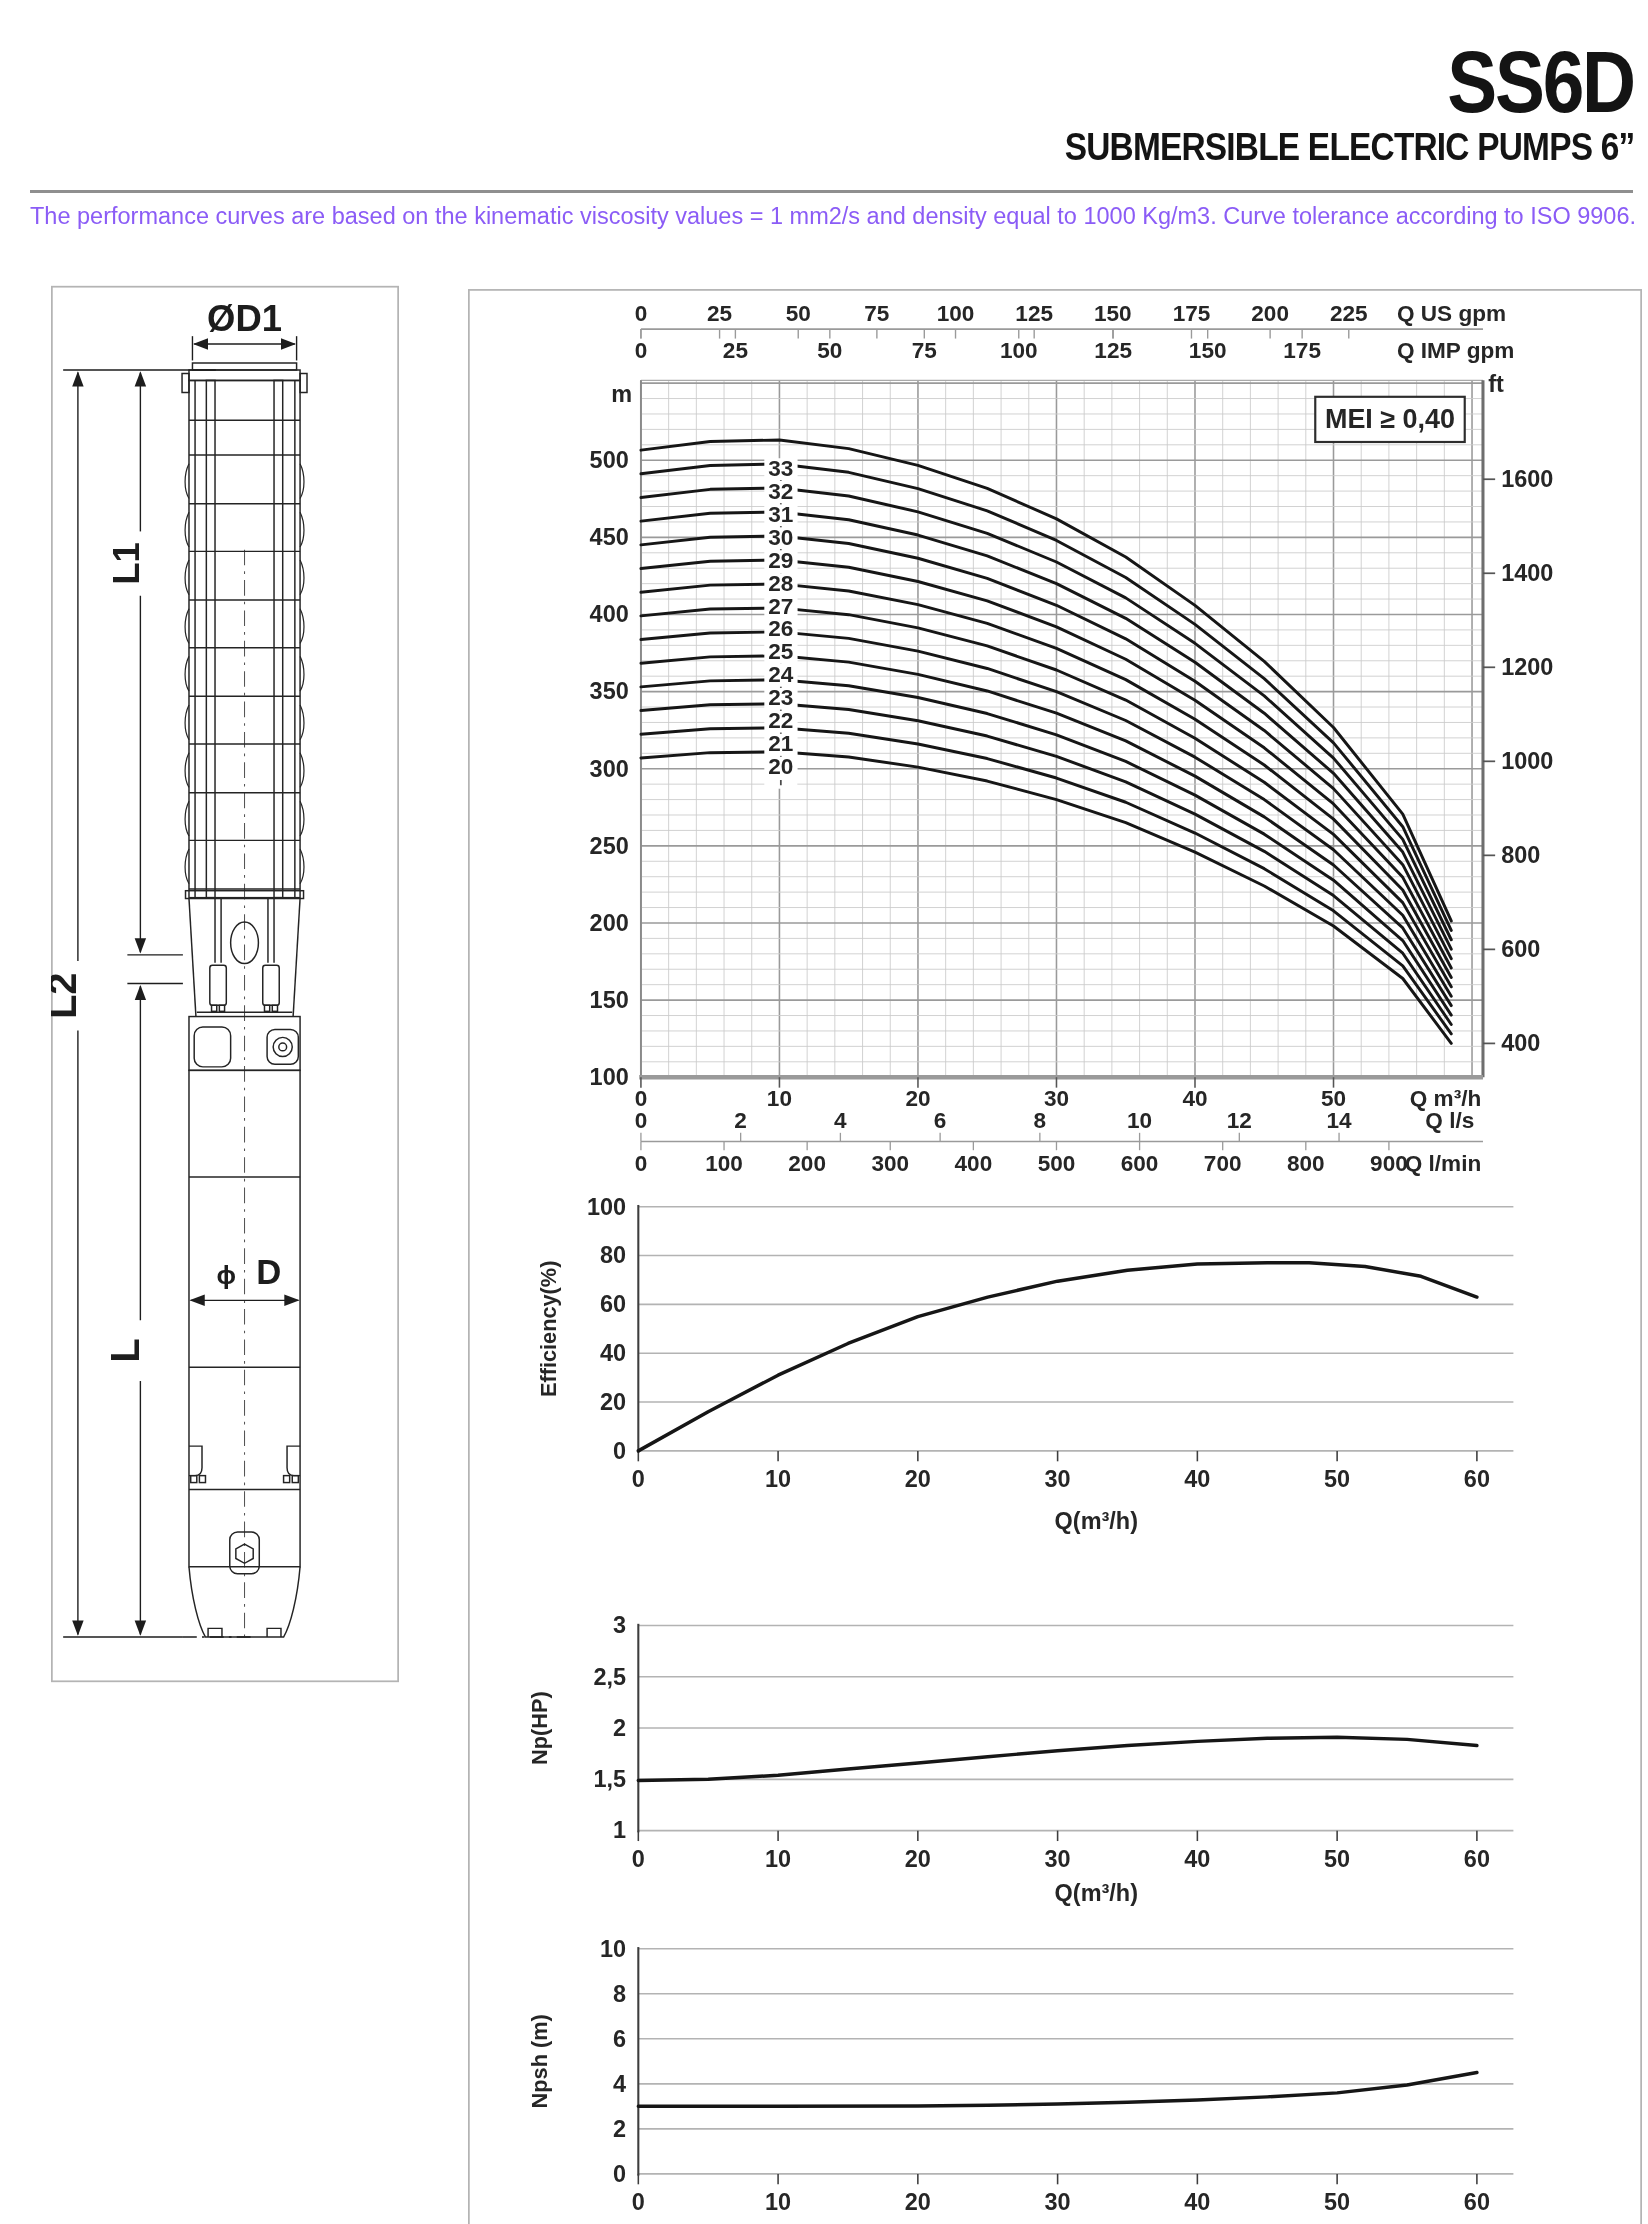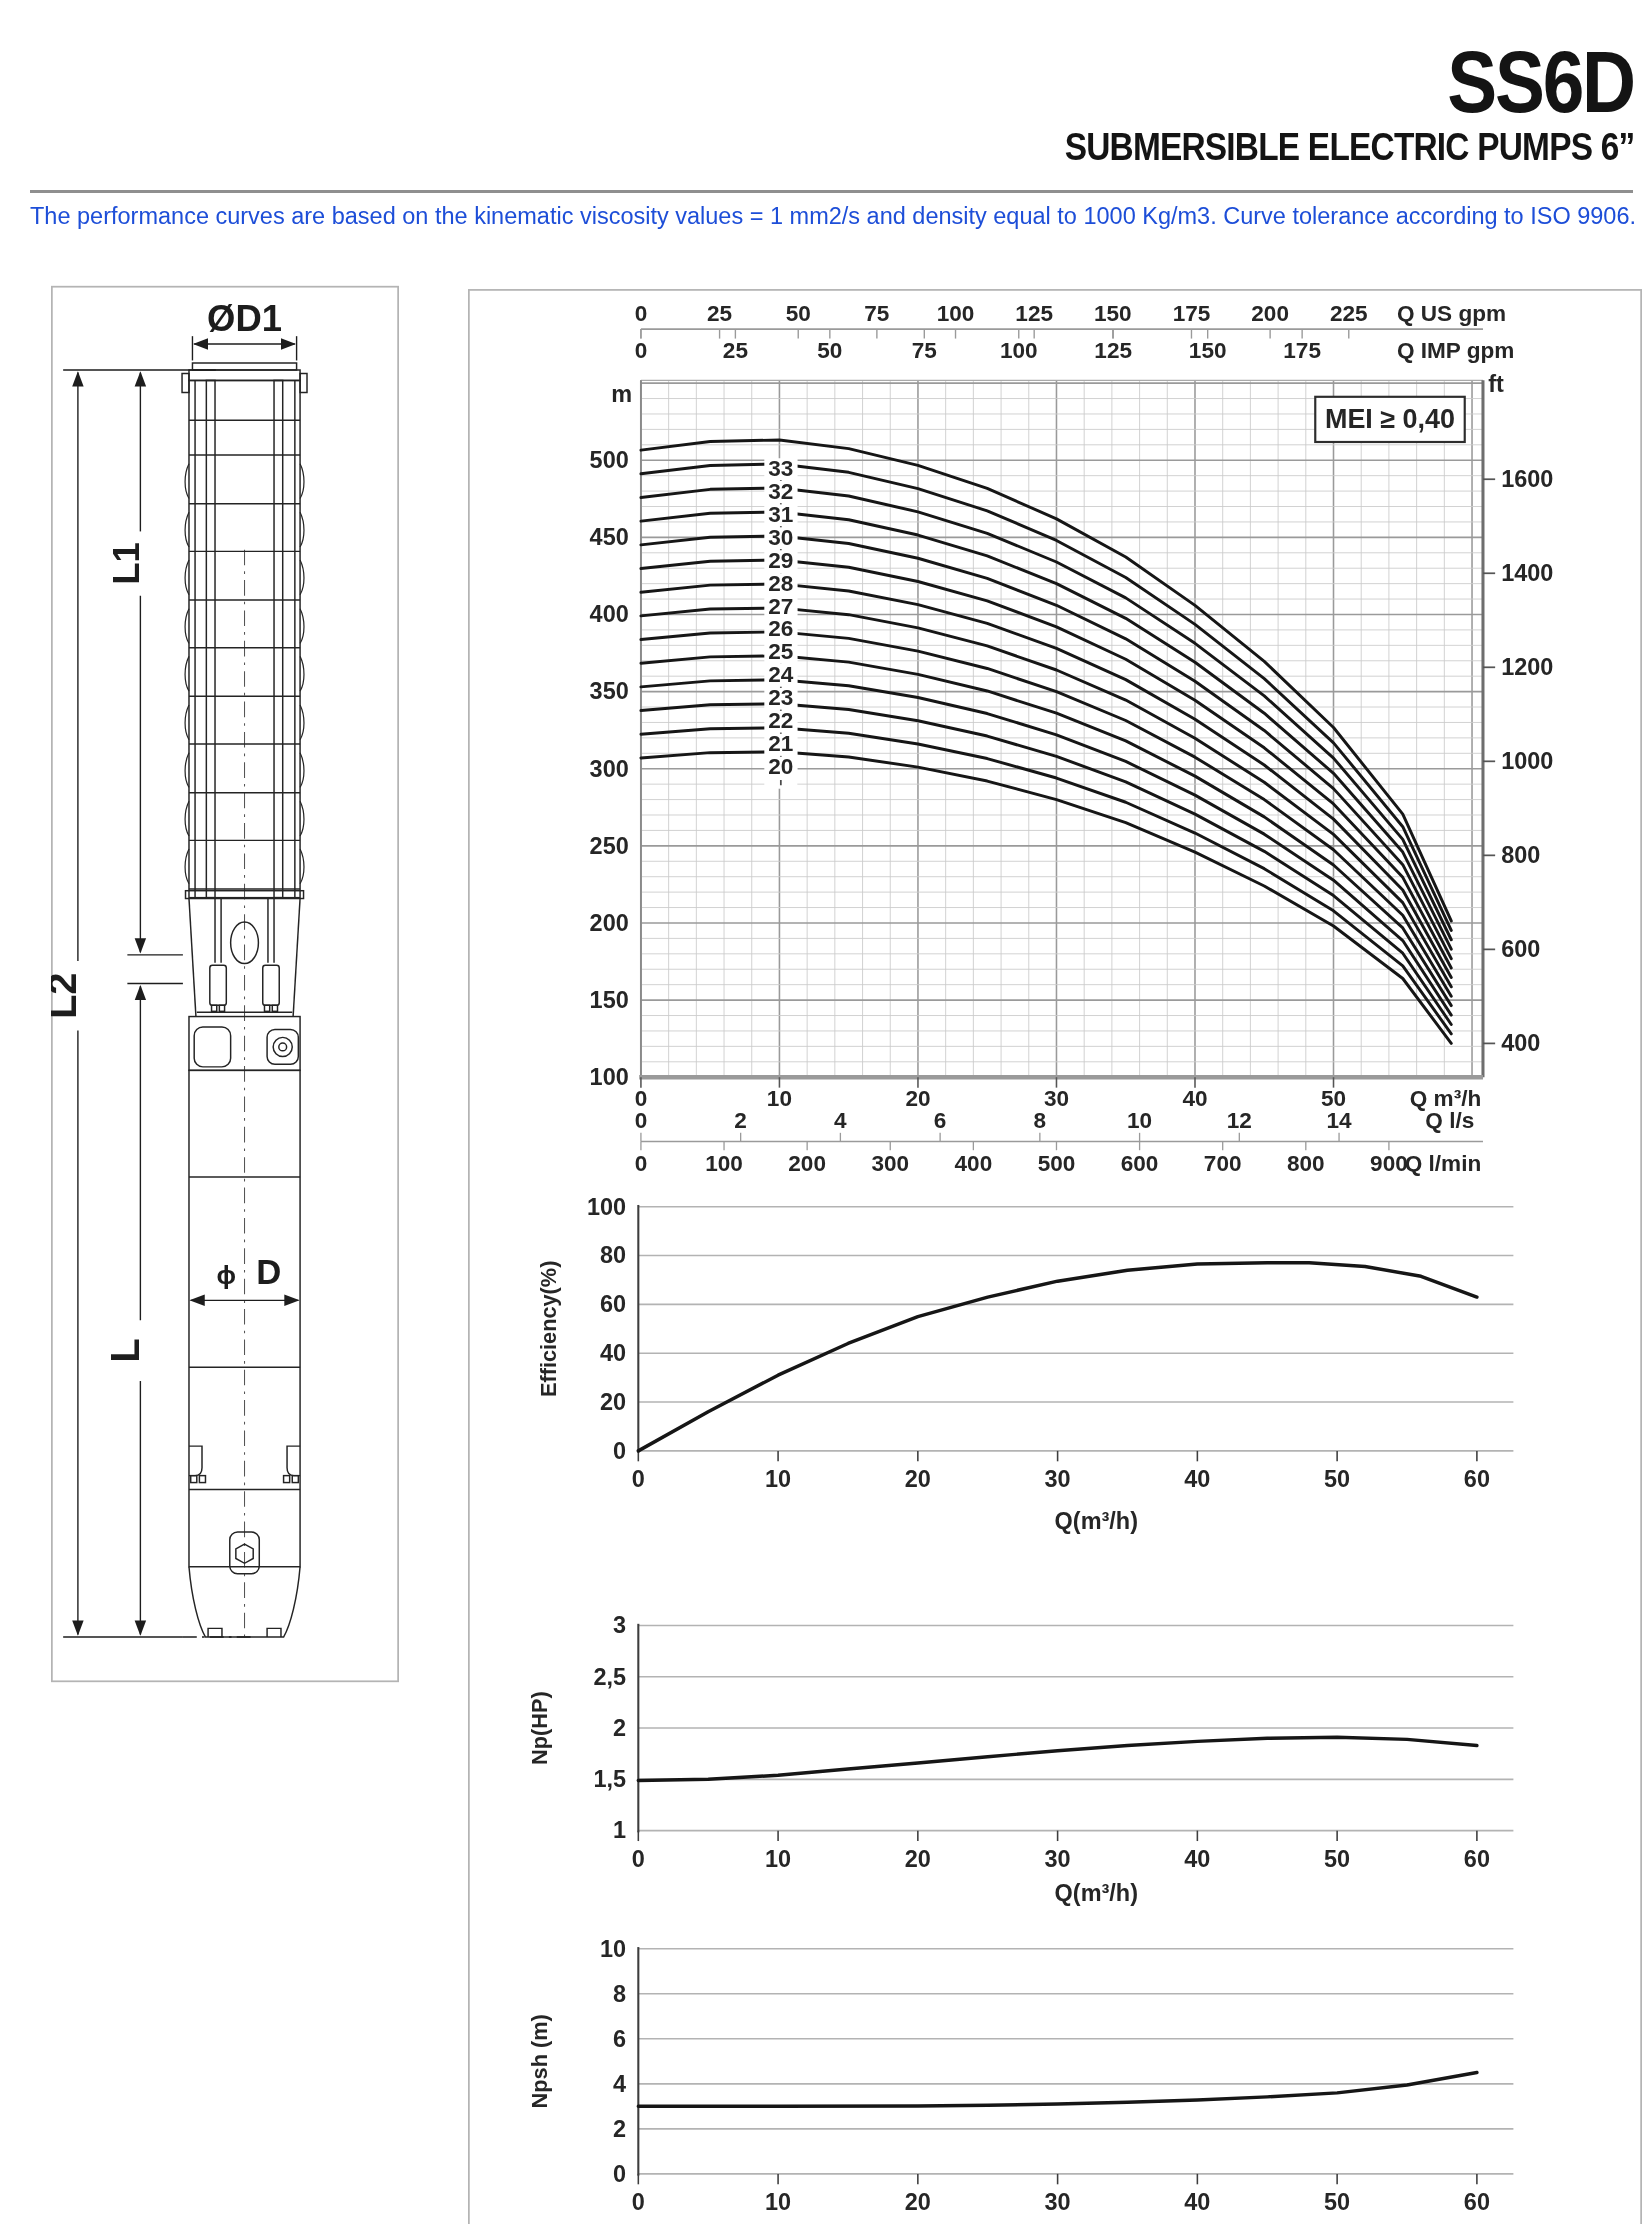--- a/index.html
+++ b/index.html
@@ -3,21 +3,21 @@
 <meta charset="utf-8">
 <style>
   html,body{margin:0;padding:0;background:#fff;}
   .page{position:relative;width:1649px;height:2225px;background:#fff;overflow:hidden;
         font-family:"Liberation Sans",sans-serif;color:#1a1a1a;margin-top:41px;}
   .model-title{position:absolute;top:-8.7px;right:14.8px;margin:0;font-size:87px;font-weight:800;
         letter-spacing:-2.6px;color:#141414;transform:scaleX(0.86);transform-origin:right center;white-space:nowrap;}
   .subtitle{position:absolute;top:85px;right:14.8px;margin:0;font-size:38px;font-weight:800;
         letter-spacing:-0.9px;color:#141414;transform:scaleX(0.88);transform-origin:right center;white-space:nowrap;}
   .rule{position:absolute;top:149px;left:30px;width:1603px;height:2.6px;background:#8f8f8f;}
-  .note{position:absolute;top:162px;left:30px;margin:0;font-size:23.5px;color:#1d4ed8;font-weight:400;}
+  .note{position:absolute;top:162px;left:30px;margin:0;font-size:23.5px;color:#8b5cf6;font-weight:400;}
   .diagram-box{position:absolute;left:51px;top:244px;width:296px;height:1398px;}
   .charts-box{position:absolute;left:468px;top:248px;width:1174px;height:1964px;}
   svg{display:block;}
   .dim-label{font-family:"Liberation Sans",sans-serif;font-weight:700;fill:#1d1d1d;}
 </style>
 </head>
 <body>
 
 <div class="page">
 

